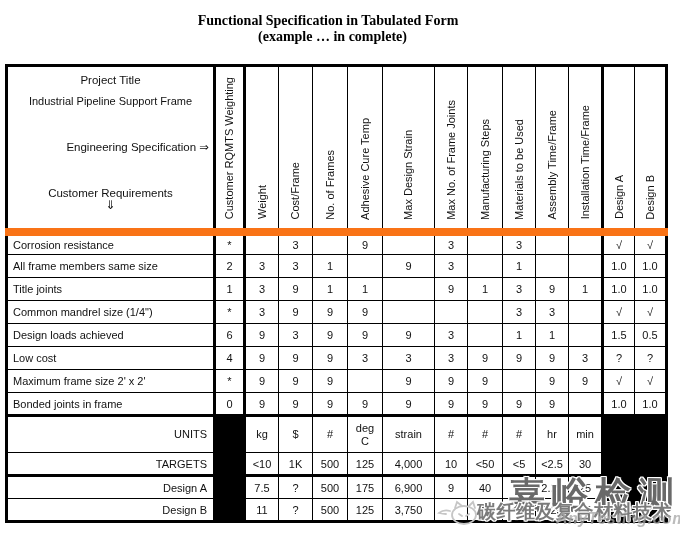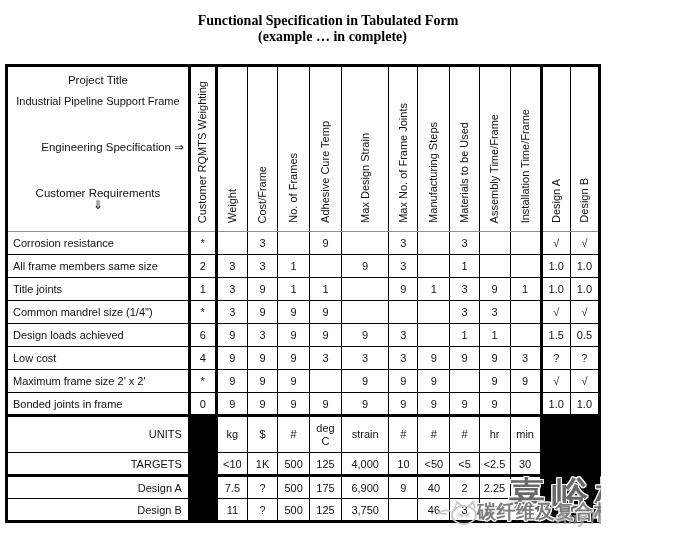--- a/index.html
+++ b/index.html
@@ -1,30 +1,30 @@
 <!DOCTYPE html>
 <html><head>
 <meta charset="utf-8">
 <style>
   * { margin:0; padding:0; box-sizing:border-box; }
   html,body { background:#fff; }
   body { width:680px; height:537px; font-family:"Liberation Sans", sans-serif; }
-  .screen { position:relative; width:601px; height:537px; background:#fff; overflow:hidden; }
+  .screen { position:relative; width:680px; height:537px; background:#fff; overflow:hidden; }
 
   .titles { position:absolute; top:13px; left:0; width:656px; text-align:center;
             font-family:"Liberation Serif", serif; font-weight:bold; color:#000; }
   .t1 { font-size:14px; line-height:1.15; }
   .t2 { font-size:14px; line-height:1.2;margin-left:9px; }
 
   table.spec { position:absolute; top:64px; left:5px; border-collapse:collapse;
                table-layout:fixed; border:3px solid #000; background:#fff; }
   td, th { border:1.5px solid #000; font-size:11px; color:#111; text-align:center;
            vertical-align:middle; padding:0; font-weight:normal; height:23px; overflow:hidden; }
 
-  tr.hdr th { border-bottom:1px solid #f97316; }
+  tr.hdr th { border-bottom:8px solid #f97316; }
   th.vhead { height:166px; vertical-align:bottom; padding-bottom:6px; }
   .vtext { writing-mode:vertical-rl; transform:rotate(180deg); white-space:nowrap;
            display:inline-block; line-height:1; font-size:11px; }
 
   th.corner { vertical-align:top; text-align:center; padding:5px 3px; }
   .corner-pt { margin-top:2px; font-size:11.5px; }
   .corner-pn { margin-top:9px; font-size:11px; }
   .corner-es { margin-top:33px; text-align:right; padding-right:1px; font-size:11.5px; }
   .corner-cr { margin-top:33px; font-size:11.5px; }
   .corner-ar { font-size:12px; line-height:1; }

